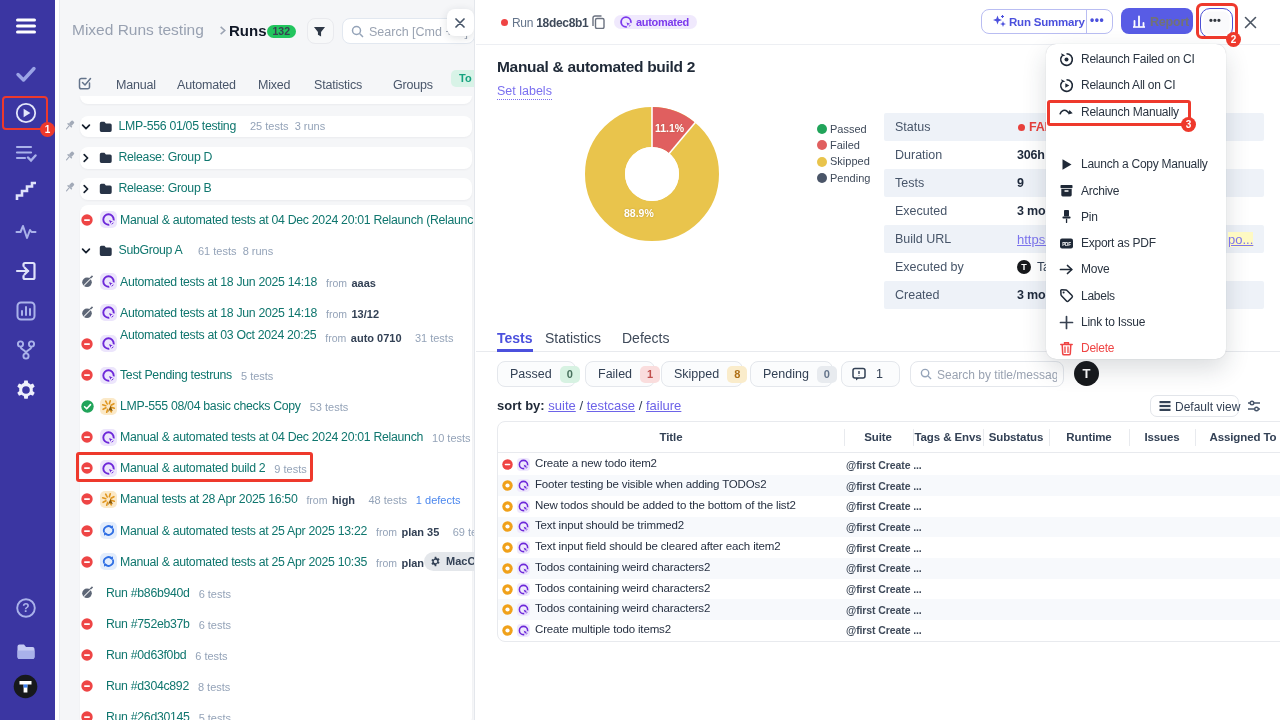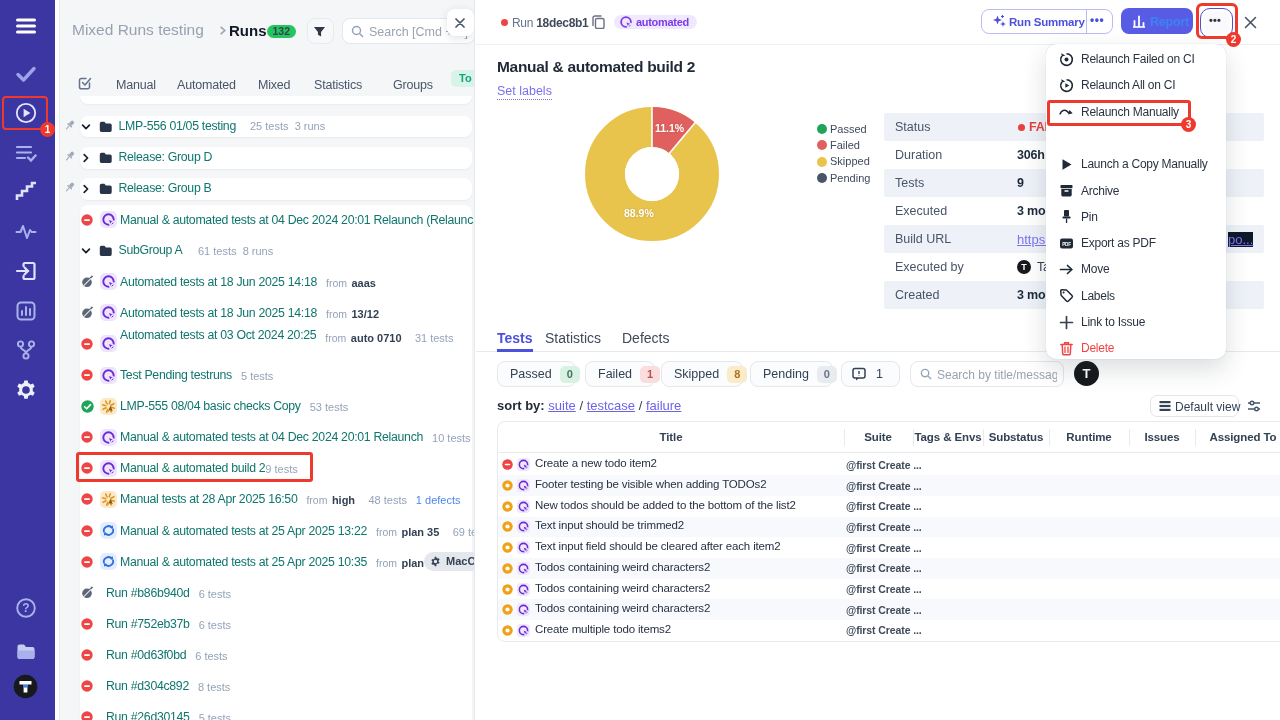--- a/index.html
+++ b/index.html
@@ -242,21 +242,21 @@
           <circle cx="6" cy="6" r="5.7" fill="#ee4545"></circle>
           <rect x="3" y="5.2" width="6" height="1.7" rx="0.85" fill="#fff"></rect>
         </svg>
         <svg class="abs" style="left:44.5px;top:459.8px;width:17px;height:17px;" viewBox="0 0 17 17">
           <rect x="0" y="0" width="17" height="17" rx="5" fill="#ece5fc"></rect>
           <circle cx="8.5" cy="8.5" r="5.2" stroke="#6d28d9" stroke-width="1.9" fill="none"></circle>
           <path d="M7.8 7.8 L14.6 10.4 L11.6 11.6 L10.4 14.6 Z" fill="#6d28d9" stroke="#ece5fc" stroke-width="1.3"></path>
         </svg>
         <div class="abs" style="left:65px;top:452.8px;height:31px;display:flex;align-items:center;white-space:nowrap">
           <span class="rtitle">Manual &amp; automated build 2</span>
-          <span style="white-space:nowrap"><span class="gmeta">9 tests</span></span>
+          <span style="margin-left:9px;white-space:nowrap"><span class="gmeta">9 tests</span></span>
         </div>
         <svg class="abs" style="left:26px;top:493.4px;width:12px;height:12px;" viewBox="0 0 12 12">
           <circle cx="6" cy="6" r="5.7" fill="#ee4545"></circle>
           <rect x="3" y="5.2" width="6" height="1.7" rx="0.85" fill="#fff"></rect>
         </svg>
         <svg class="abs" style="left:44.5px;top:490.9px;width:17px;height:17px;" viewBox="0 0 17 17">
           <rect x="0" y="0" width="17" height="17" rx="5" fill="#fbe9c8"></rect>
           <path d="M11.2 9.3 L14.3 10.3" stroke="#e0961f" stroke-width="1.6" stroke-linecap="round"></path>
           <path d="M9.8 11.0 L11.3 13.9" stroke="#e0961f" stroke-width="1.6" stroke-linecap="round"></path>
           <path d="M7.7 11.2 L6.7 14.3" stroke="#e0961f" stroke-width="1.6" stroke-linecap="round"></path>
@@ -443,21 +443,21 @@
     <div class="abs" style="left:614px;top:13px;font-size:12px;color:#4b50dd;font-weight:700;letter-spacing:0.5px">•••</div>
     <div class="abs" style="left:645px;top:8px;width:72px;height:26px;background:#585ce5;border-radius:8px"></div>
     <svg class="abs" style="left:656px;top:14px;width:14px;height:14px" viewBox="0 0 14 14">
         <g stroke="#fff" stroke-width="1.8" stroke-linecap="round">
           <path d="M2.5 12 V7"></path>
           <path d="M7 12 V2.5"></path>
           <path d="M11.5 12 V9"></path>
         </g>
         <path d="M1 13 h12" stroke="#fff" stroke-width="1.6"></path>
       </svg>
-    <div class="abs" style="left:674px;top:14.5px;font-size:12.5px;letter-spacing:-0.2px;color:#3b82f6;font-weight:600">Report</div>
+    <div class="abs" style="left:674px;top:14.5px;font-size:12.5px;letter-spacing:-0.2px;color:#737373;font-weight:600">Report</div>
     <div class="abs" style="left:724px;top:8px;width:33px;height:30px;border:1.5px solid #4d51d5;border-radius:10px;background:#fafafc;box-shadow:inset 0 0 0 2.5px #fff"></div>
     <div class="abs" style="left:733px;top:14px;font-size:11px;color:#30353d;font-weight:700;letter-spacing:0.2px">•••</div>
     <svg class="abs" style="left:768px;top:16px;width:13px;height:13px" viewBox="0 0 13 13">
         <path d="M1.5 1.5 L11.5 11.5 M11.5 1.5 L1.5 11.5" stroke="#4b5563" stroke-width="1.6" stroke-linecap="round"></path>
       </svg>
 
     <div class="abs" style="left:21px;top:58px;font-size:15.5px;letter-spacing:-0.3px;color:#1f2937;font-weight:700">Manual &amp; automated build 2</div>
     <div class="abs" style="left:21px;top:84px;font-size:12.5px;color:#7a6ff0;border-bottom:1px dotted #7a6ff0;padding-bottom:1px">Set labels</div>
 
     <svg class="abs" style="left:106px;top:104px;width:140px;height:140px" viewBox="0 0 140 140">
@@ -489,21 +489,21 @@
         <div class="statlbl" style="top:148px">Duration</div>
         <div class="statval" style="top:148px">306h 22m 17s</div>
         <div class="abs" style="left:408px;top:169px;width:380px;height:28px;background:#eef2f8;border-radius:2px"></div>
         <div class="statlbl" style="top:176px">Tests</div>
         <div class="statval" style="top:176px">9</div>
         <div class="statlbl" style="top:204px">Executed</div>
         <div class="statval" style="top:204px">3 months ago</div>
         <div class="abs" style="left:408px;top:225px;width:380px;height:28px;background:#eef2f8;border-radius:2px"></div>
         <div class="statlbl" style="top:232px">Build URL</div>
         <div class="abs" style="left:541px;top:232px;font-size:13px;color:#7c74ee;text-decoration:underline"><span>https:</span><span>//circleci.com/gh/testomatio/po</span></div>
-        <div class="abs" style="left:752px;top:232px;font-size:13px;color:#7c74ee;text-decoration:underline;background:#0f172a;z-index:31">po...</div>
+        <div class="abs" style="left:752px;top:232px;font-size:13px;color:#7c74ee;text-decoration:underline;background:#fef9c3;z-index:31">po...</div>
         <div class="statlbl" style="top:260px">Executed by</div>
         <div class="abs" style="left:541px;top:260px;width:14px;height:14px;border-radius:50%;background:#17191c;color:#fff;font-size:9px;font-weight:700;text-align:center;line-height:14px">T</div>
         <div class="statval" style="left:561px;top:260px;font-weight:400;color:#334155">Tatiana</div>
         <div class="abs" style="left:408px;top:281px;width:380px;height:28px;background:#eef2f8;border-radius:2px"></div>
         <div class="statlbl" style="top:288px">Created</div>
         <div class="statval" style="top:288px">3 months ago</div>
       </div>
 
     <div class="abs" style="left:0;top:351px;width:804px;height:1px;background:#e8eaee"></div>
     <div class="abs" style="left:21px;top:330px;font-size:14px;color:#4b50dd;font-weight:600">Tests</div>

